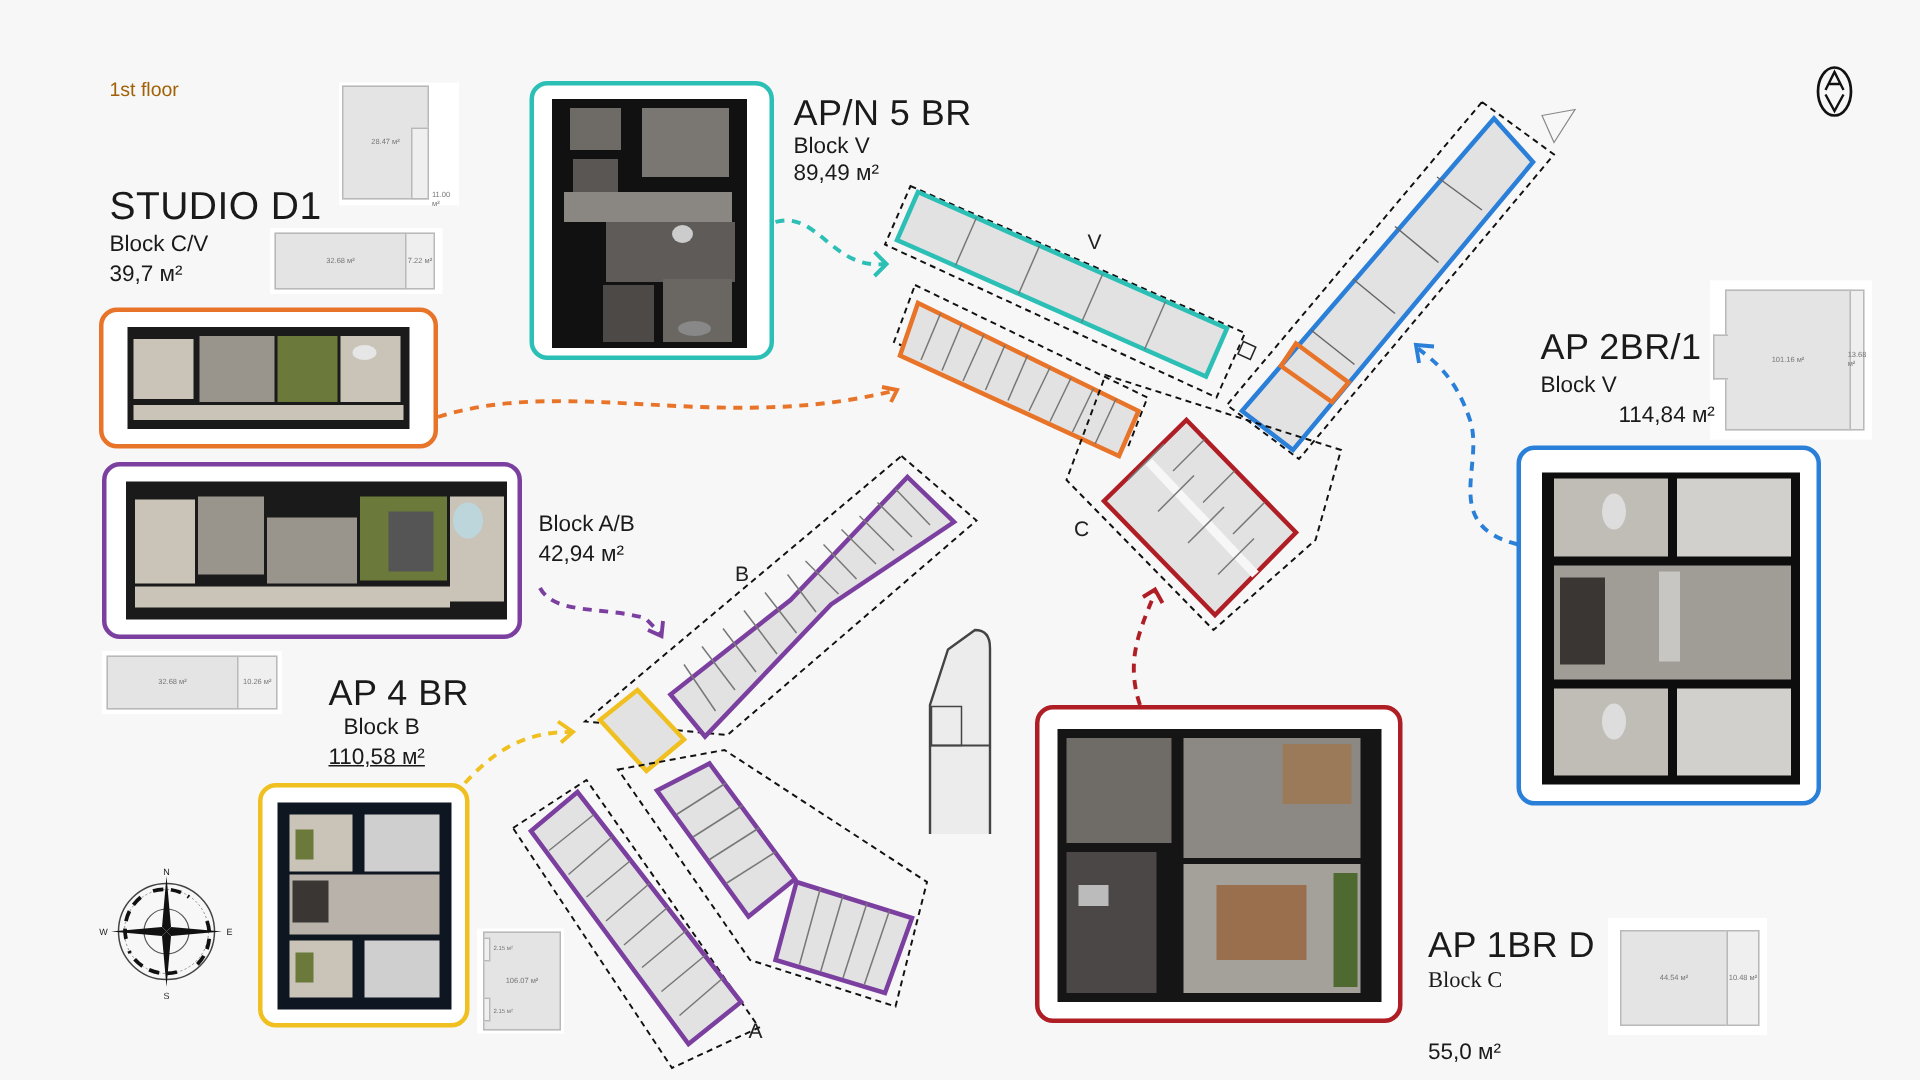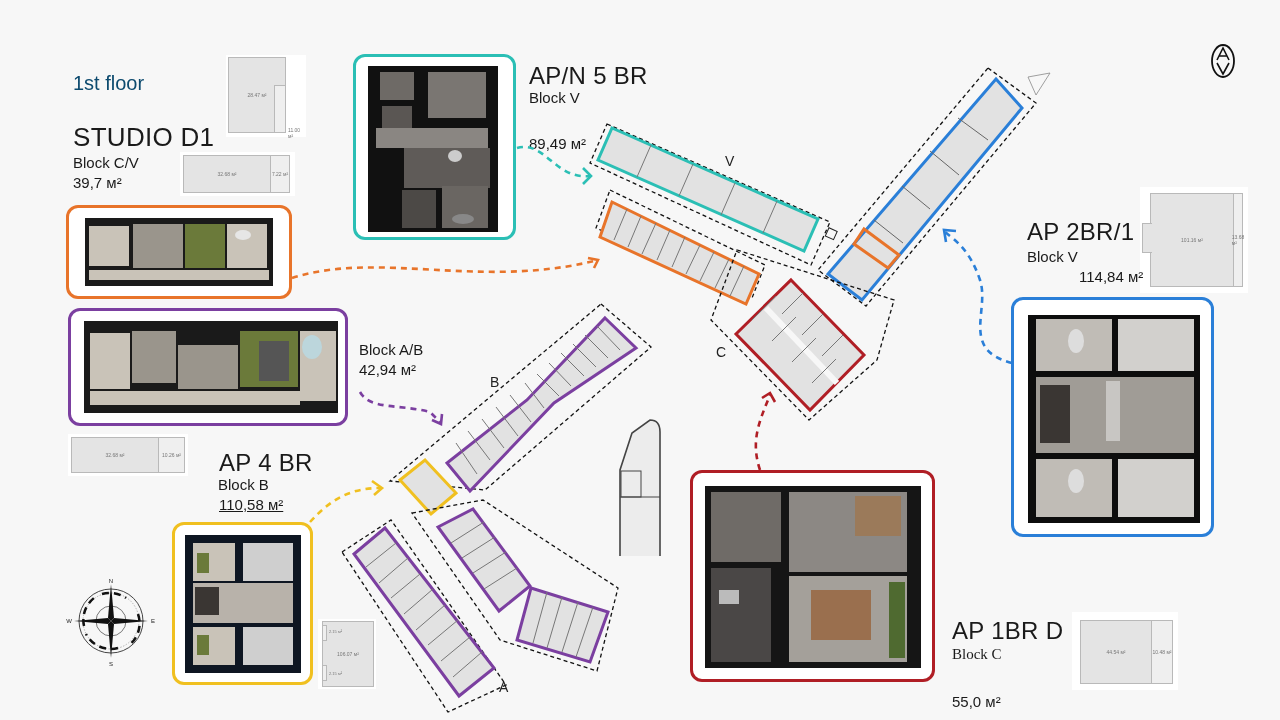--- a/index.html
+++ b/index.html
@@ -1,19 +1,19 @@
 <!DOCTYPE html>
 <html><head>
 <meta charset="utf-8">
 <style>
   html, body { margin:0; padding:0; }
   body { width:1280px; height:720px; background:#f7f7f7; position:relative; overflow:hidden;
          font-family:"Liberation Sans", "DejaVu Sans", sans-serif; color:#1a1a1a; }
   .abs { position:absolute; }
-  .floor-label { left:73px; top:52px; font-size:20px; color:#0c4a6e;margin-top:20px; }
+  .floor-label { left:73px; top:52px; font-size:13px; color:#a16207; }
   .title { font-size:24px; font-weight:400; letter-spacing:0.3px; line-height:26px; white-space:nowrap; }
   .sub { font-size:15px; line-height:19px; white-space:nowrap; }
   .photo-frame { border:3px solid; border-radius:12px; box-sizing:border-box; background:#fff; }
   .photo { position:absolute; background:#1a1a1a; overflow:hidden; }
   .room { position:absolute; background:#9a958c; }
   .room.l { background:#c9c3b8; }
   .room.d { background:#3a3633; }
   .room.g { background:#6b7a3a; }
   .room.w { background:#e6e6e6; }
   .mini-plan { position:absolute; background:#fff; }
@@ -67,21 +67,21 @@
 </div>
 <div class="abs sub" style="left:359px;top:340px;font-size:15px;">Block A/B</div>
 <div class="abs sub" style="left:359px;top:360px;font-size:15px;">42,94 м²</div>
 
 <div class="mini-plan" style="left:68px;top:434px;width:120px;height:42px;">
   <div class="mini-box" style="left:3px;top:3px;width:88px;height:36px;">32.68 м²</div>
   <div class="mini-box light" style="left:90px;top:3px;width:27px;height:36px;">10.26 м²</div>
 </div>
 
 <div class="abs title" style="left:219px;top:450px;">AP 4 BR</div>
-<div class="abs sub" style="left:218px;top:475px;">Block B</div>
+<div class="abs sub" style="left:229px;top:475px;">Block B</div>
 <div class="abs sub" style="left:219px;top:495px;text-decoration:underline;">110,58 м²</div>
 
 <div class="abs photo-frame" style="left:172px;top:522px;width:141px;height:163px;border-color:#f0c020;">
   <div class="photo" style="left:10px;top:10px;width:116px;height:138px;background:#0e1622;">
     <div class="room l" style="left:8px;top:8px;width:42px;height:38px;"></div>
     <div class="room g" style="left:12px;top:18px;width:12px;height:20px;"></div>
     <div class="room w" style="left:58px;top:8px;width:50px;height:38px;background:#cfcfcf;"></div>
     <div class="room l" style="left:8px;top:48px;width:100px;height:40px;background:#b8b2aa;"></div>
     <div class="room d" style="left:10px;top:52px;width:24px;height:28px;"></div>
     <div class="room l" style="left:8px;top:92px;width:42px;height:38px;"></div>
@@ -124,21 +124,21 @@
     <div class="room" style="left:8px;top:62px;width:112px;height:20px;background:#8a8682;"></div>
     <div class="room" style="left:36px;top:82px;width:86px;height:40px;background:#5f5b58;"></div>
     <div class="room w" style="left:80px;top:84px;width:14px;height:12px;border-radius:50%;background:#ccc;"></div>
     <div class="room" style="left:34px;top:124px;width:34px;height:38px;background:#4c4946;"></div>
     <div class="room" style="left:74px;top:120px;width:46px;height:42px;background:#6a6662;"></div>
     <div class="room w" style="left:84px;top:148px;width:22px;height:10px;border-radius:50%;background:#888;"></div>
   </div>
 </div>
 <div class="abs title" style="left:529px;top:63px;">AP/N 5 BR</div>
 <div class="abs sub" style="left:529px;top:88px;">Block V</div>
-<div class="abs sub" style="left:529px;top:106px;margin-top:28px;">89,49 м²</div>
+<div class="abs sub" style="left:529px;top:106px;">89,49 м²</div>
 
 <svg class="abs" style="left:1208px;top:42px;" width="30" height="38" viewBox="0 0 30 38">
   <ellipse cx="15" cy="19" rx="11" ry="16" fill="none" stroke="#111" stroke-width="1.8"></ellipse>
   <path d="M9 18 L15 6 L21 18 M11 14 L19 14" fill="none" stroke="#111" stroke-width="1.6"></path>
   <path d="M9 21 L15 32 L21 21" fill="none" stroke="#111" stroke-width="1.6"></path>
 </svg>
 
 <div class="mini-plan" style="left:1140px;top:187px;width:108px;height:106px;">
   <div class="mini-box" style="left:10px;top:6px;width:84px;height:94px;">101.16 м²</div>
   <div class="mini-box" style="left:2px;top:36px;width:10px;height:30px;border-right:none;"></div>

